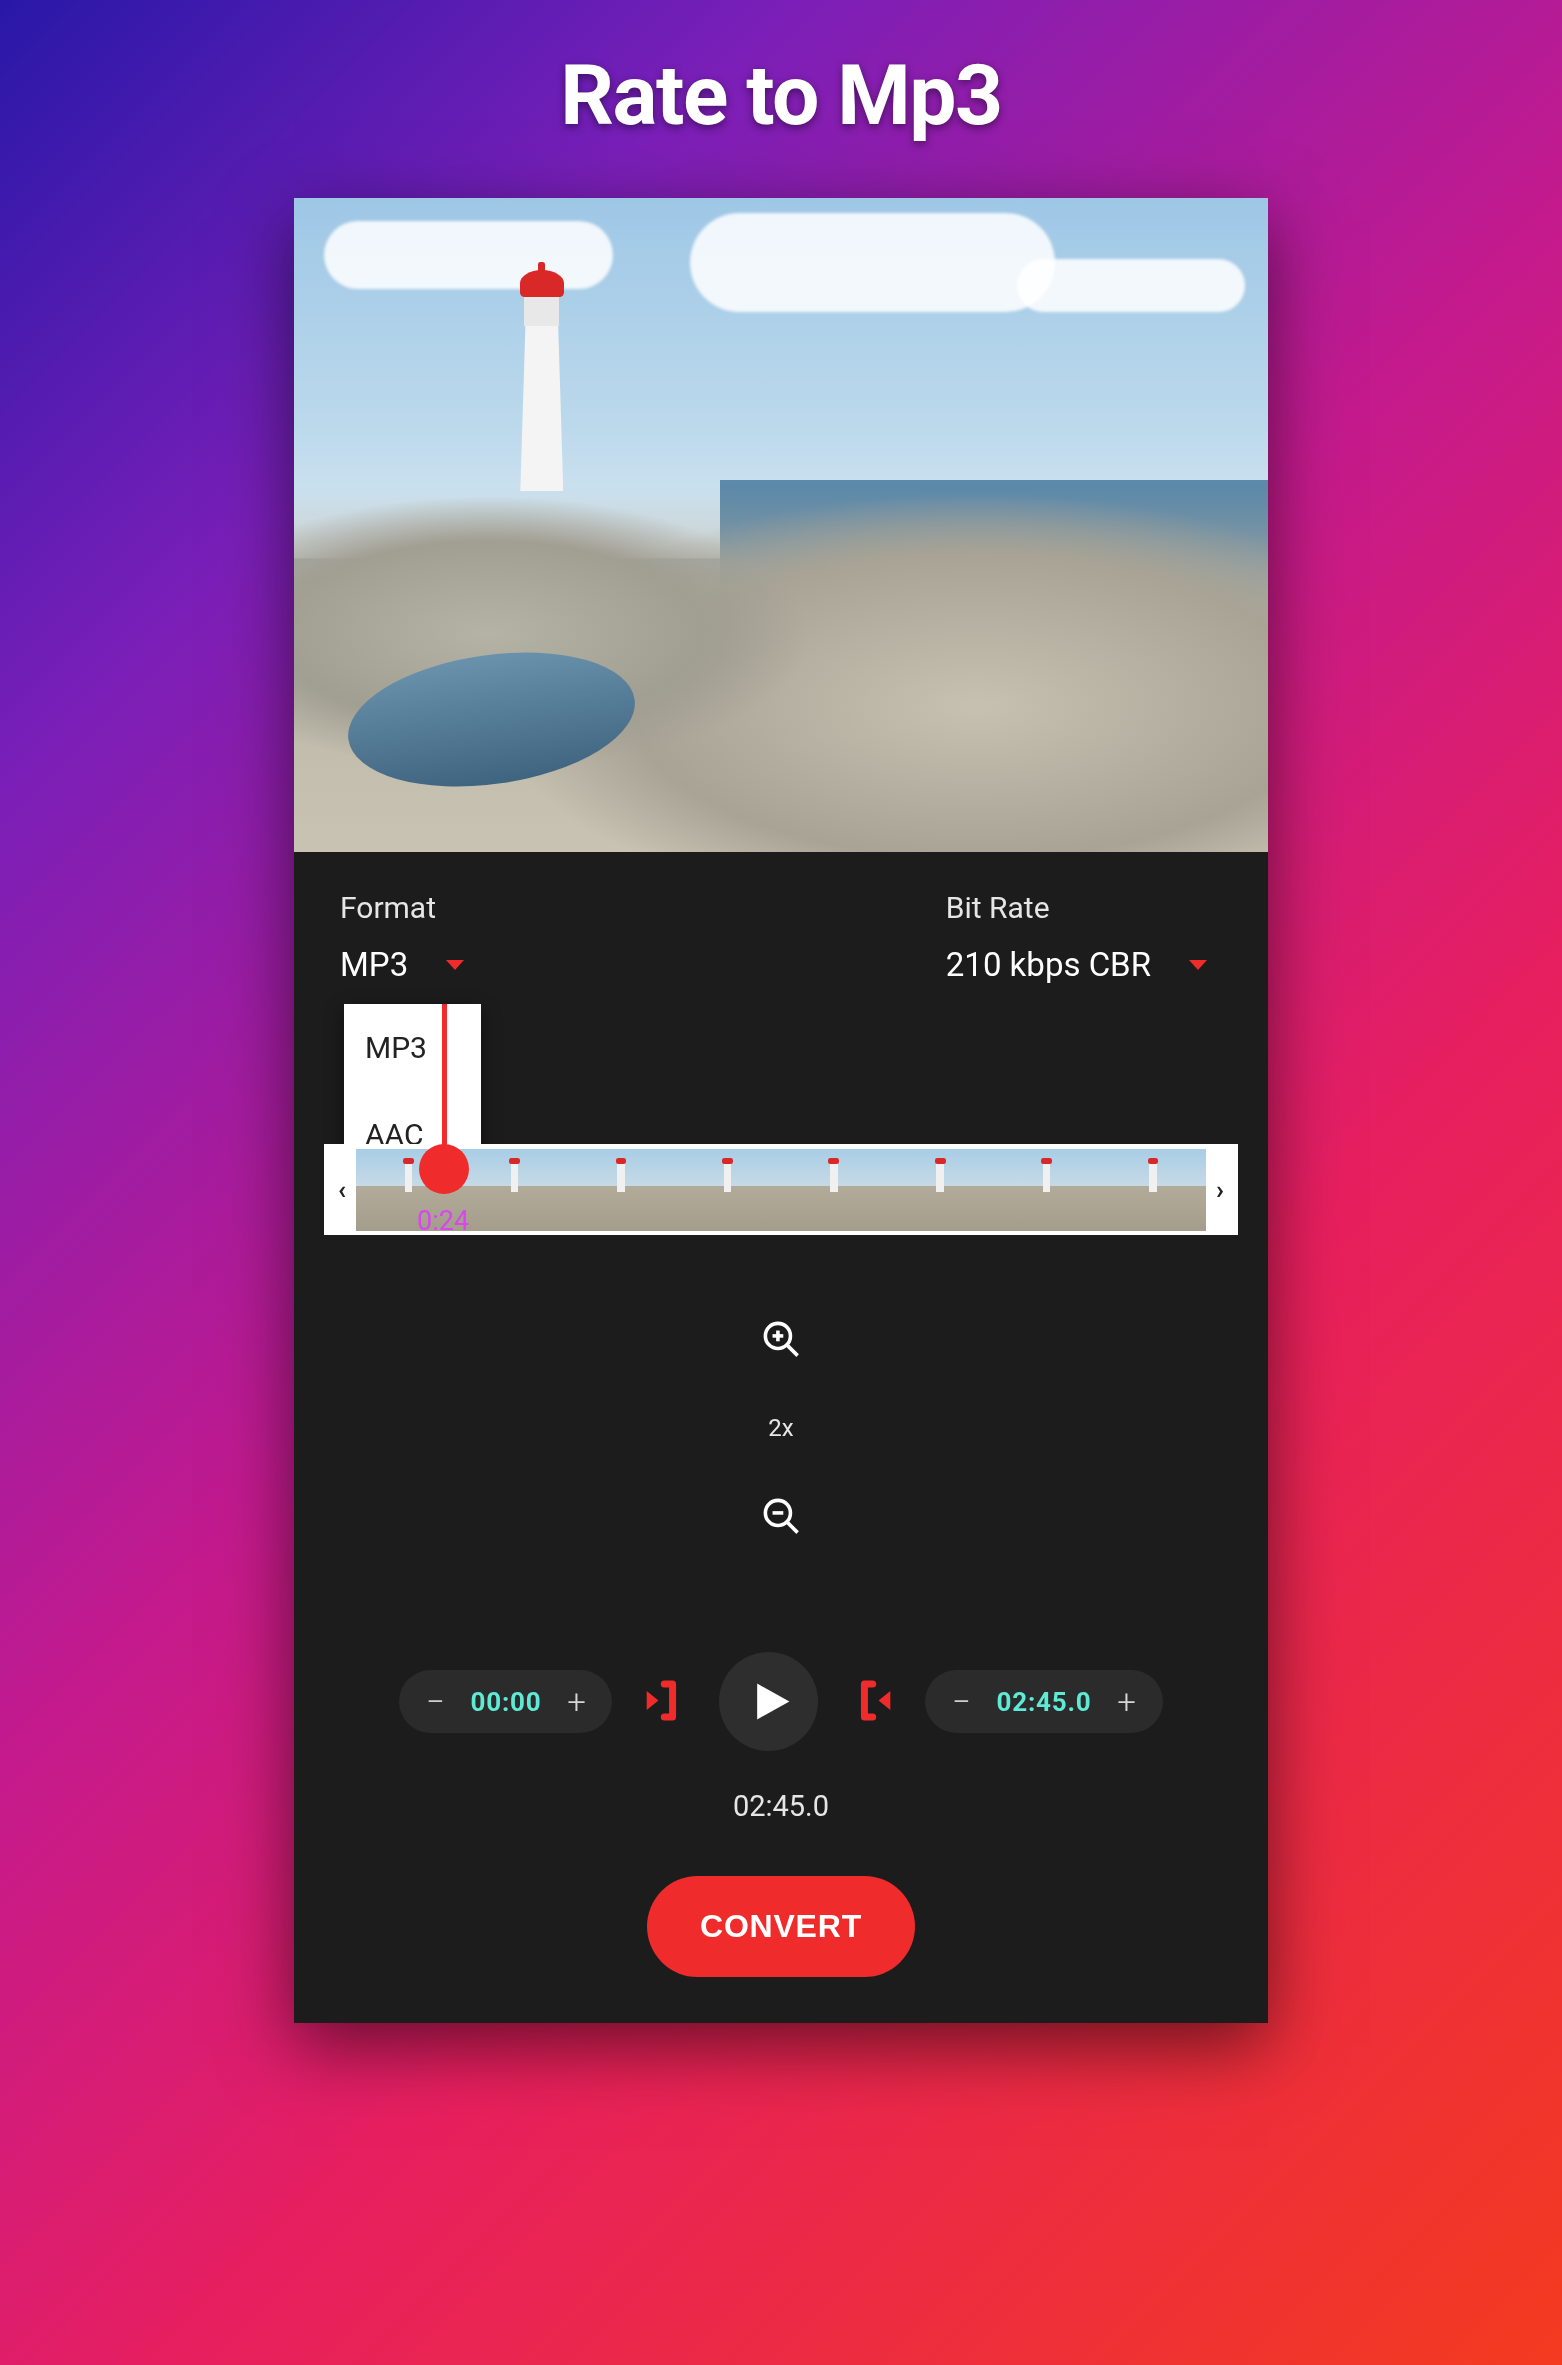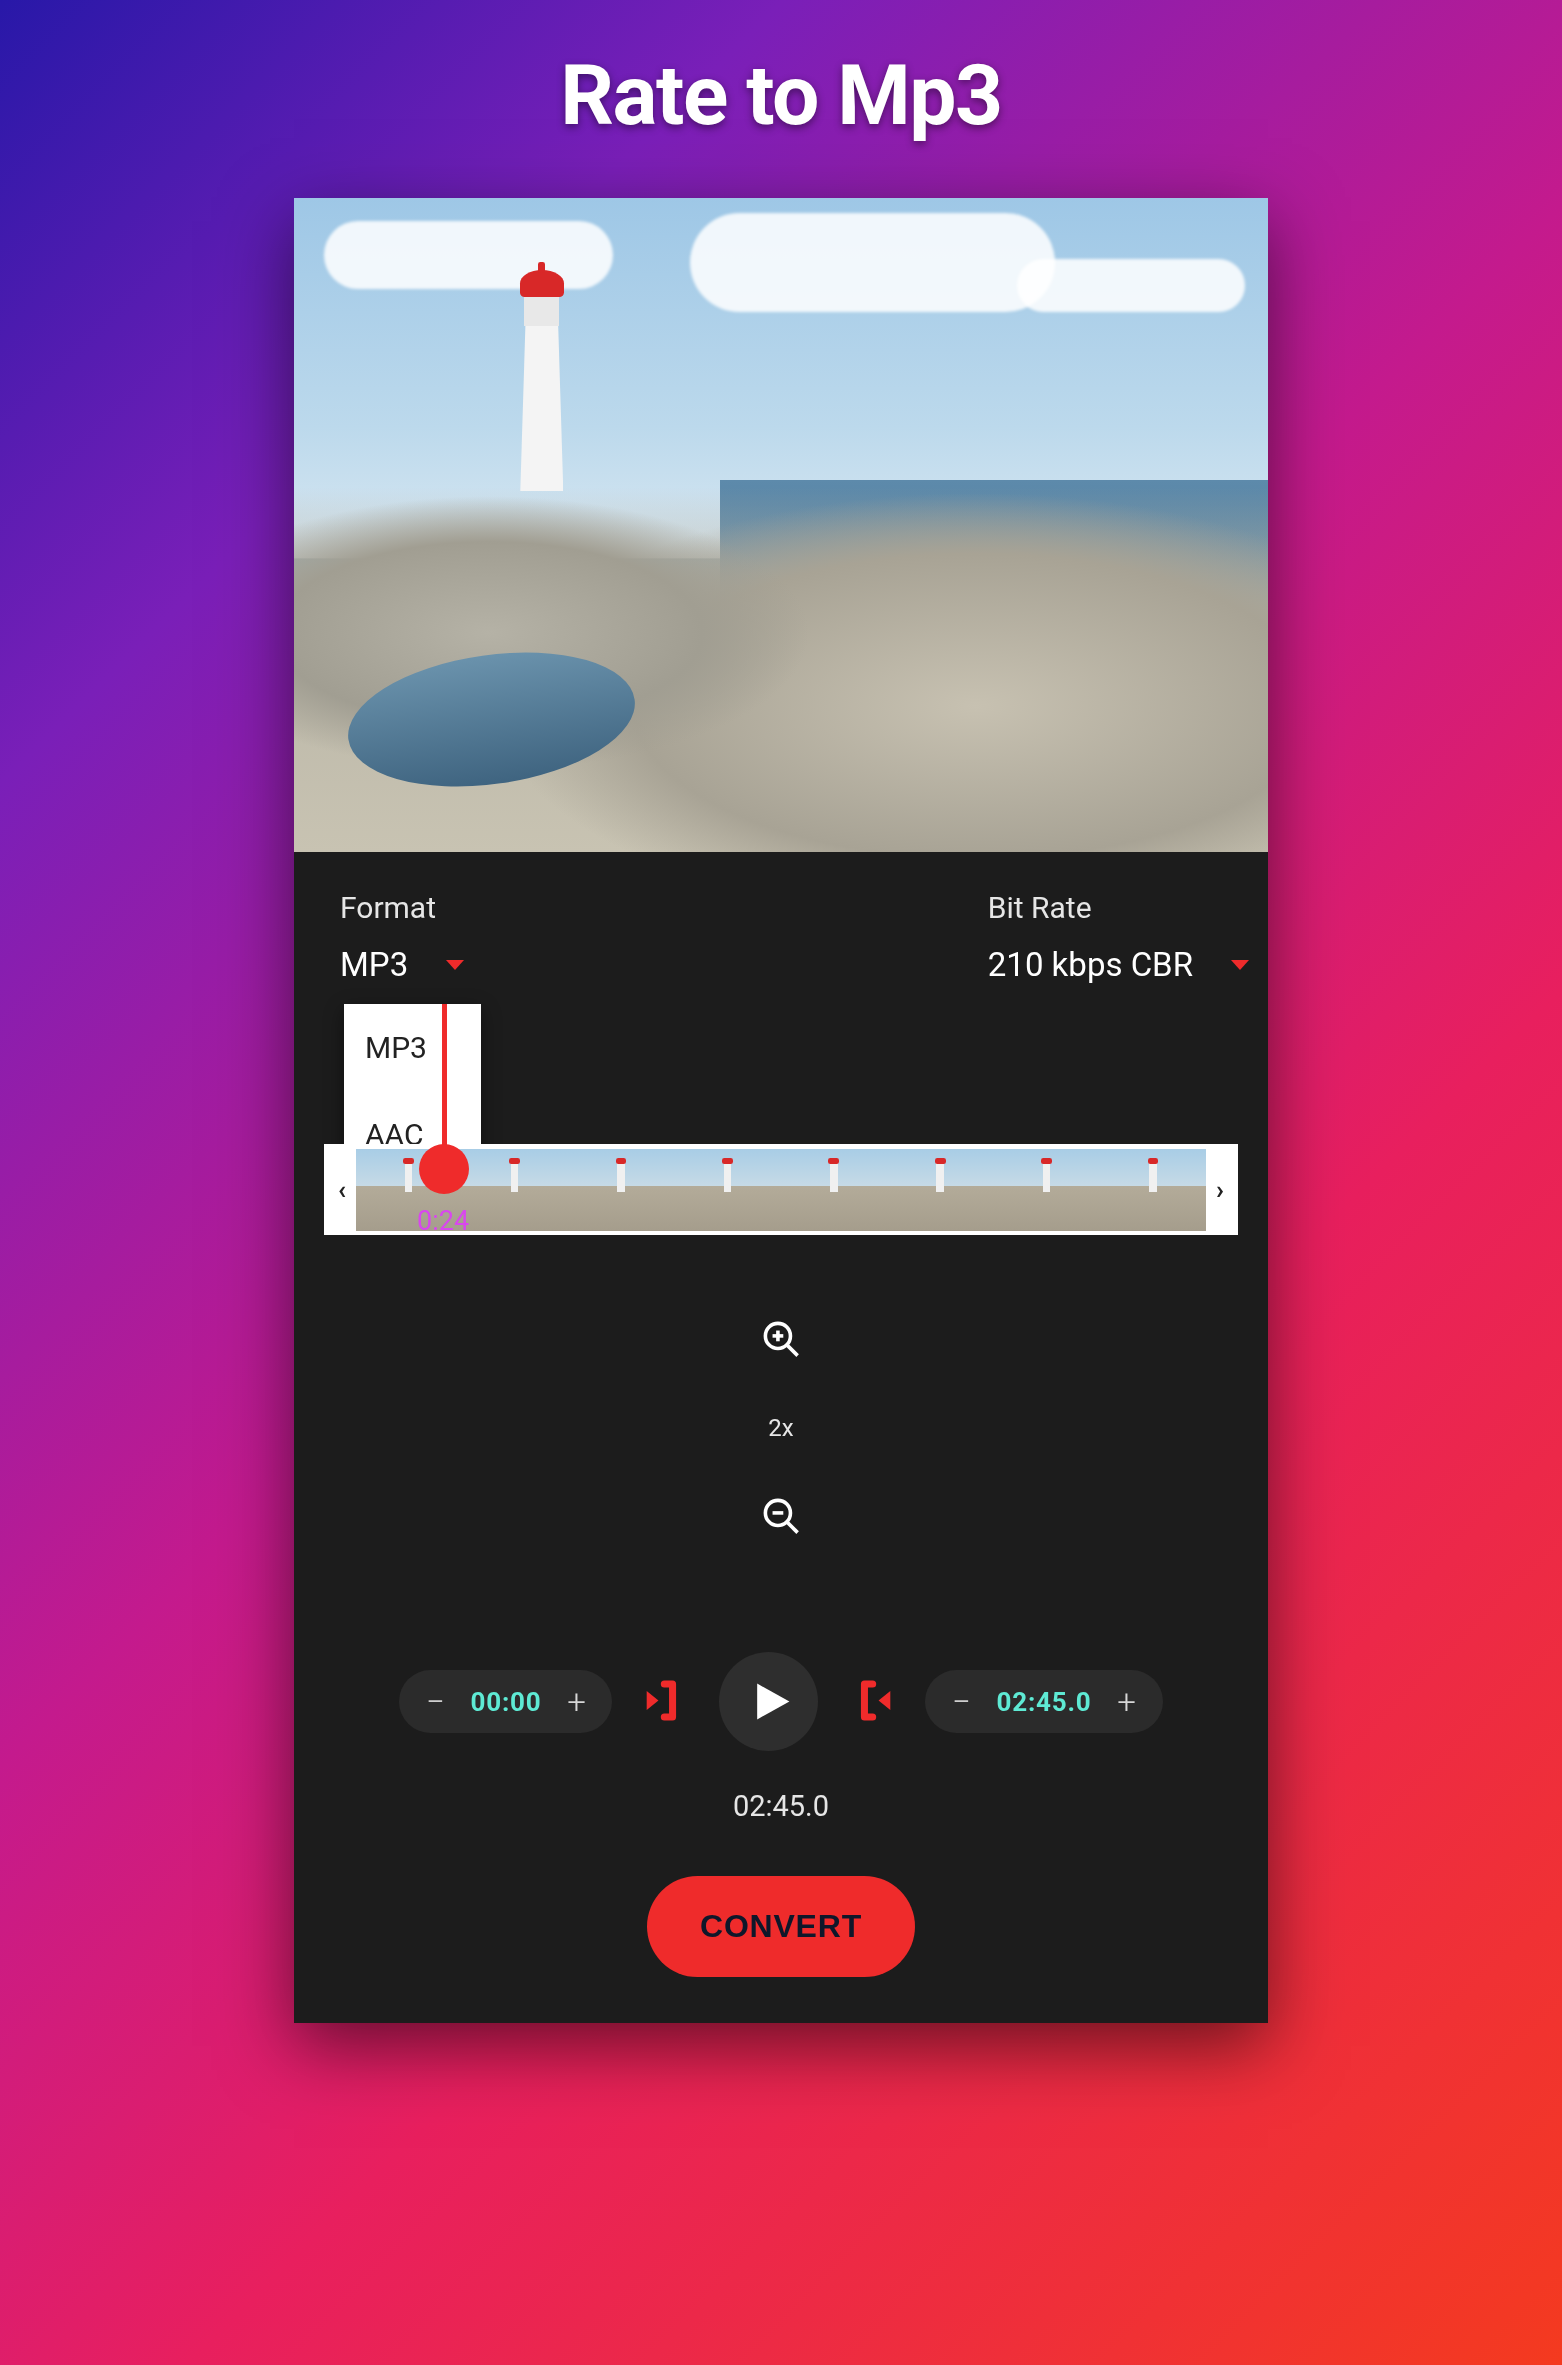--- a/index.html
+++ b/index.html
@@ -49,21 +49,21 @@
     radial-gradient(ellipse 685px 304px at 70% 60%, #c7c1b1 0%, #a8a395 50%, transparent 70%),
     linear-gradient(180deg,transparent 0%,#bbb7a8 40%,#c8c3b2 100%);}
   .pool{position:absolute;bottom:68px;left:53px;width:289px;height:129px;border-radius:50%;background:linear-gradient(180deg,#6a92ac,#3f6480);transform:rotate(-8deg);}
   .lighthouse{position:absolute;top:72px;left:221px;width:53px;height:221px;}
   .lh-body{position:absolute;bottom:0;left:5.3px;width:43px;height:167px;background:#f4f4f4;border-radius:3px 3px 0 0;clip-path:polygon(12% 0,88% 0,100% 100%,0 100%);}
   .lh-top{position:absolute;top:24px;left:9px;width:35px;height:32px;background:#e8e8e8;border-radius:3px 3px 0 0;}
   .lh-cap{position:absolute;top:0;left:4.6px;width:44px;height:27px;background:#d82828;border-radius:50% 50% 4.6px 4.6px;}
   .lh-cap::after{content:"";position:absolute;top:-7.6px;left:18px;width:7.6px;height:10.7px;background:#d82828;border-radius:2.3px;}
 
   .settings{
-    padding: 38px 19px 23px 46px;
+    padding: 38px 61px 23px 46px;
     display:flex;
     gap:152px;
     position:relative;
   }
   .field{display:flex;flex-direction:column;gap:20px;}
   .field-label{color:#e6e6e6;font-size:30px;font-weight:400;}
   .select{display:flex;align-items:center;gap:38px;color:#fff;font-size:33px;cursor:pointer;}
   .select .val{min-width:61px;}
   .chev-down{width:0;height:0;border-left:9px solid transparent;border-right:9px solid transparent;border-top:10.7px solid #ef2b2b;}
   .field.bitrate{margin-left:auto;}
@@ -161,21 +161,21 @@
   .duration{
     text-align:center;color:#e6e6e6;font-size:29px;
     margin-top:38px;
   }
 
   .convert-row{
     display:flex;justify-content:center;
     margin-top:53px;margin-bottom:46px;
   }
   .convert-btn{
-    background:#ef2b2b;color:#0f172a;
+    background:#ef2b2b;color:#ffffff;
     border:none;border-radius:53px;
     padding:32px 53px;
     font-size:32px;font-weight:700;letter-spacing:0.8px;
     cursor:pointer;
   }
 </style>
 </head>
 <body>
 
 <div class="hero-title">Rate to Mp3</div>

